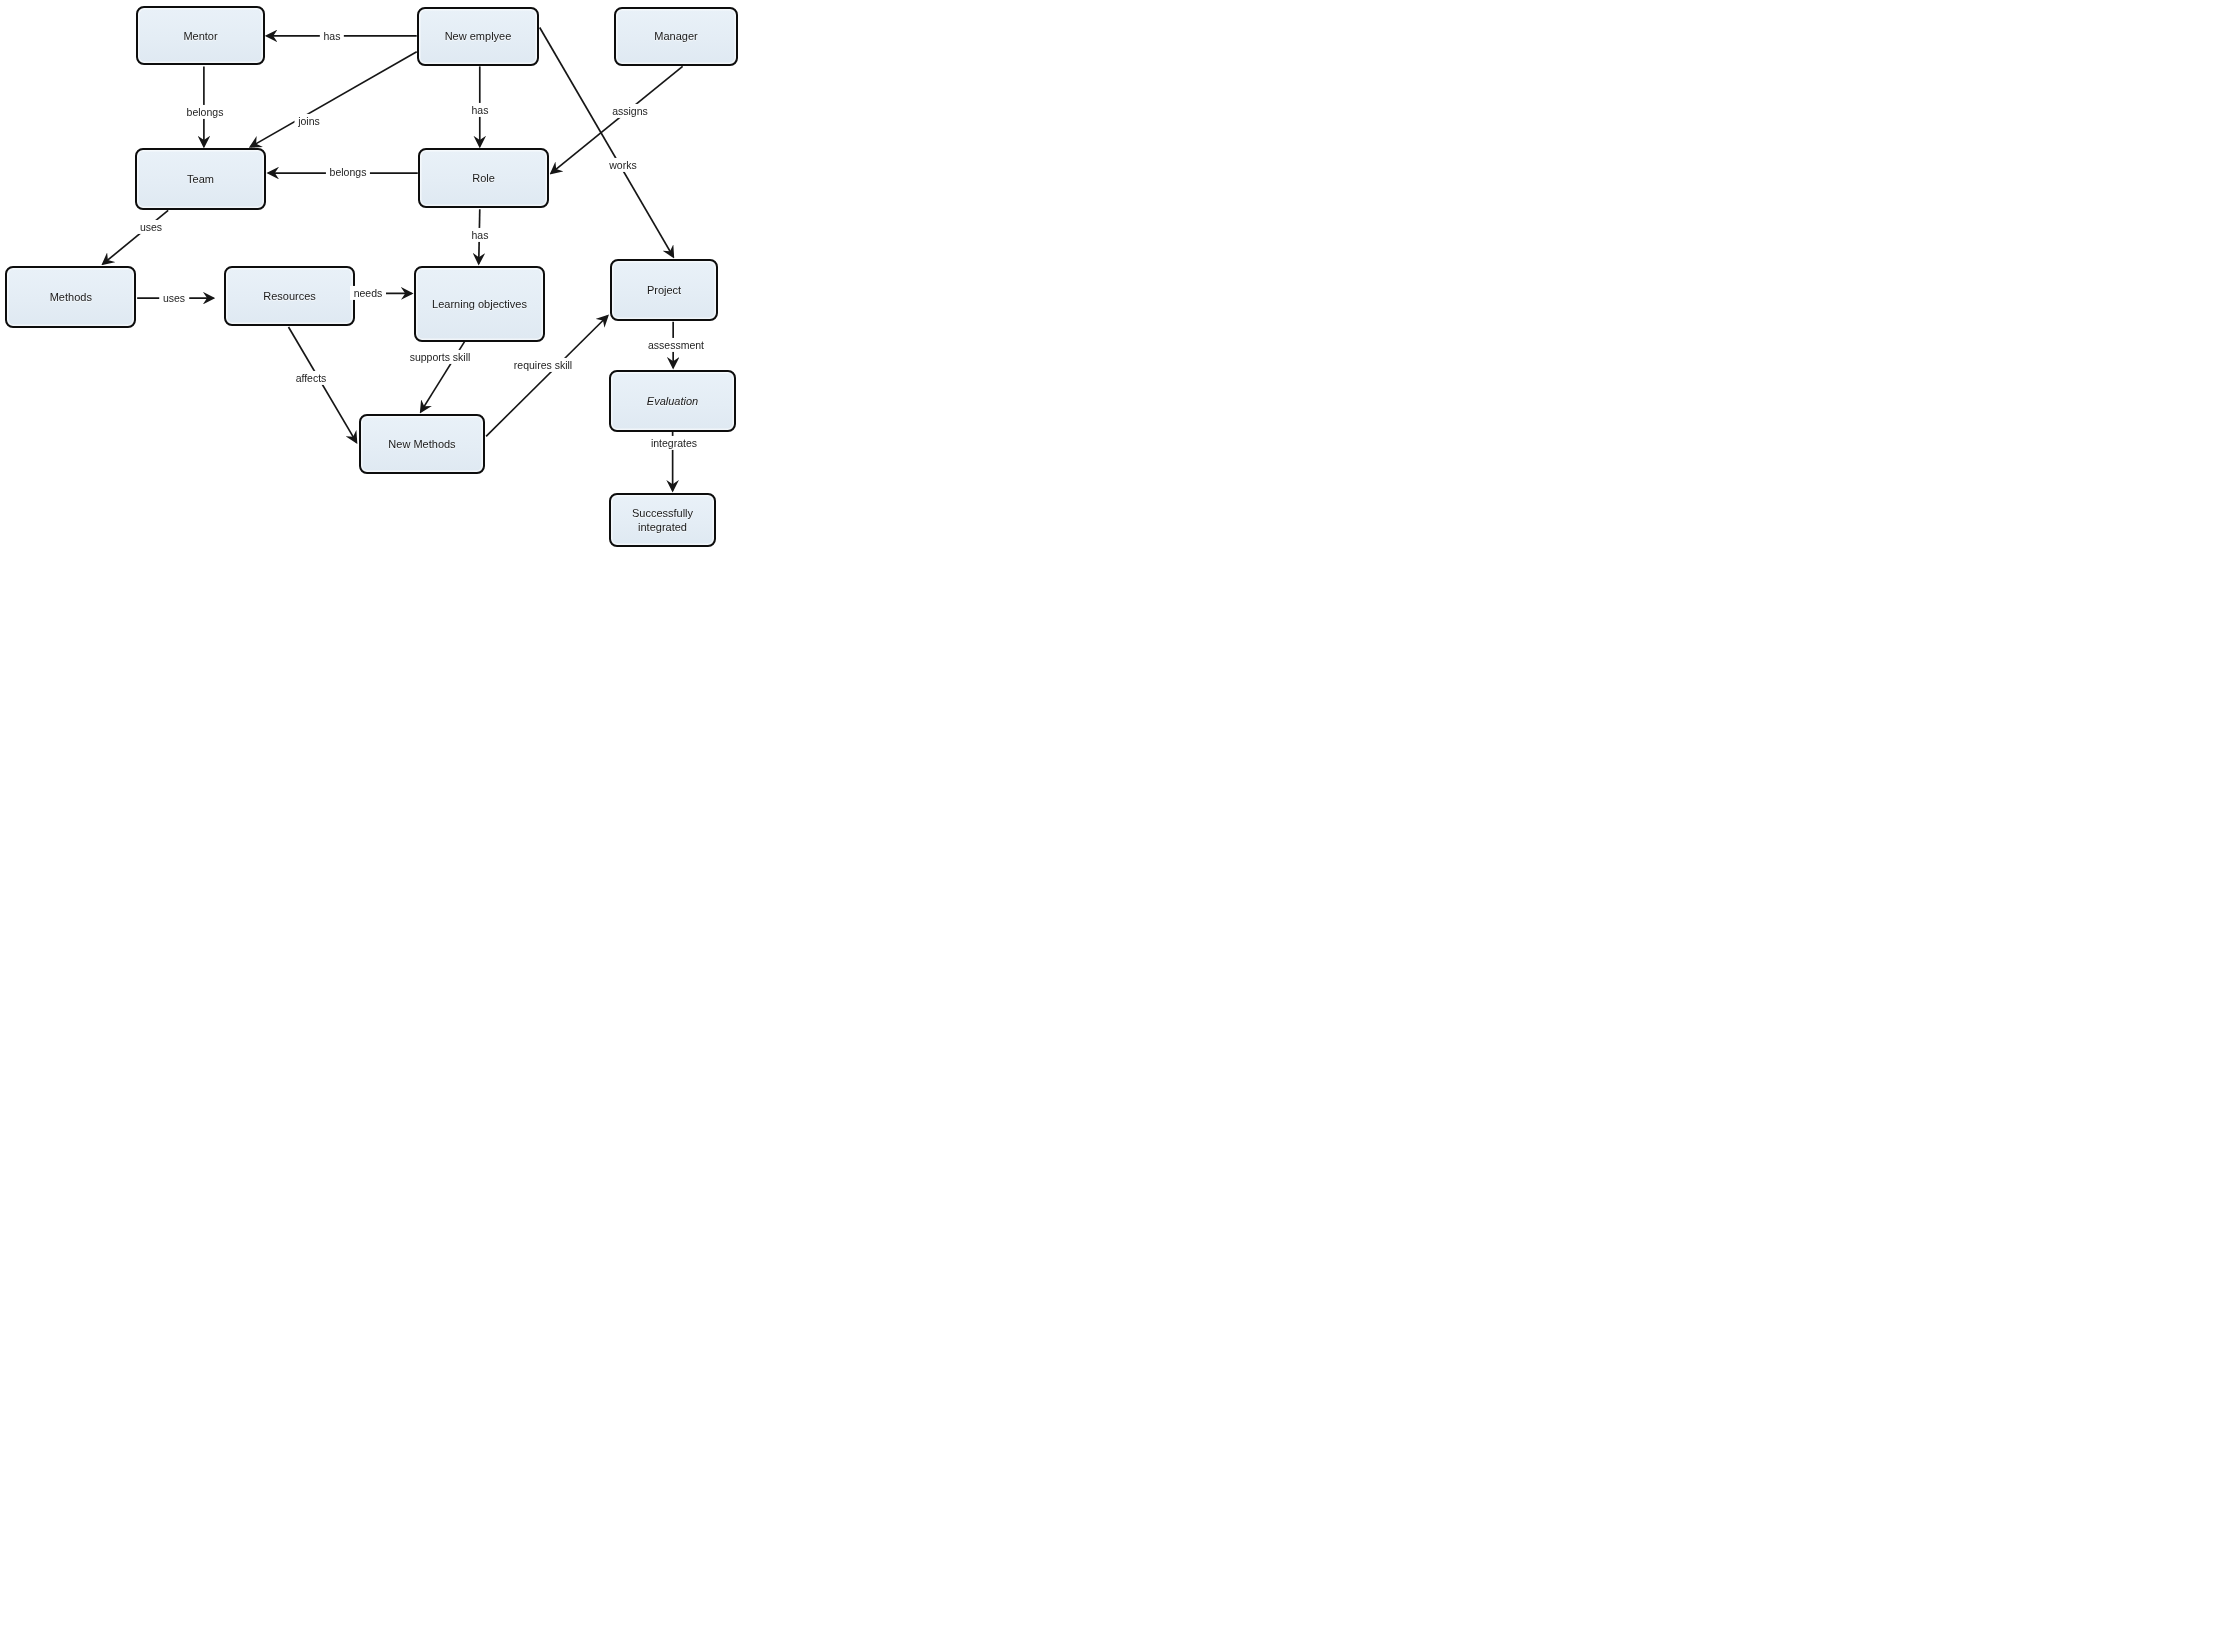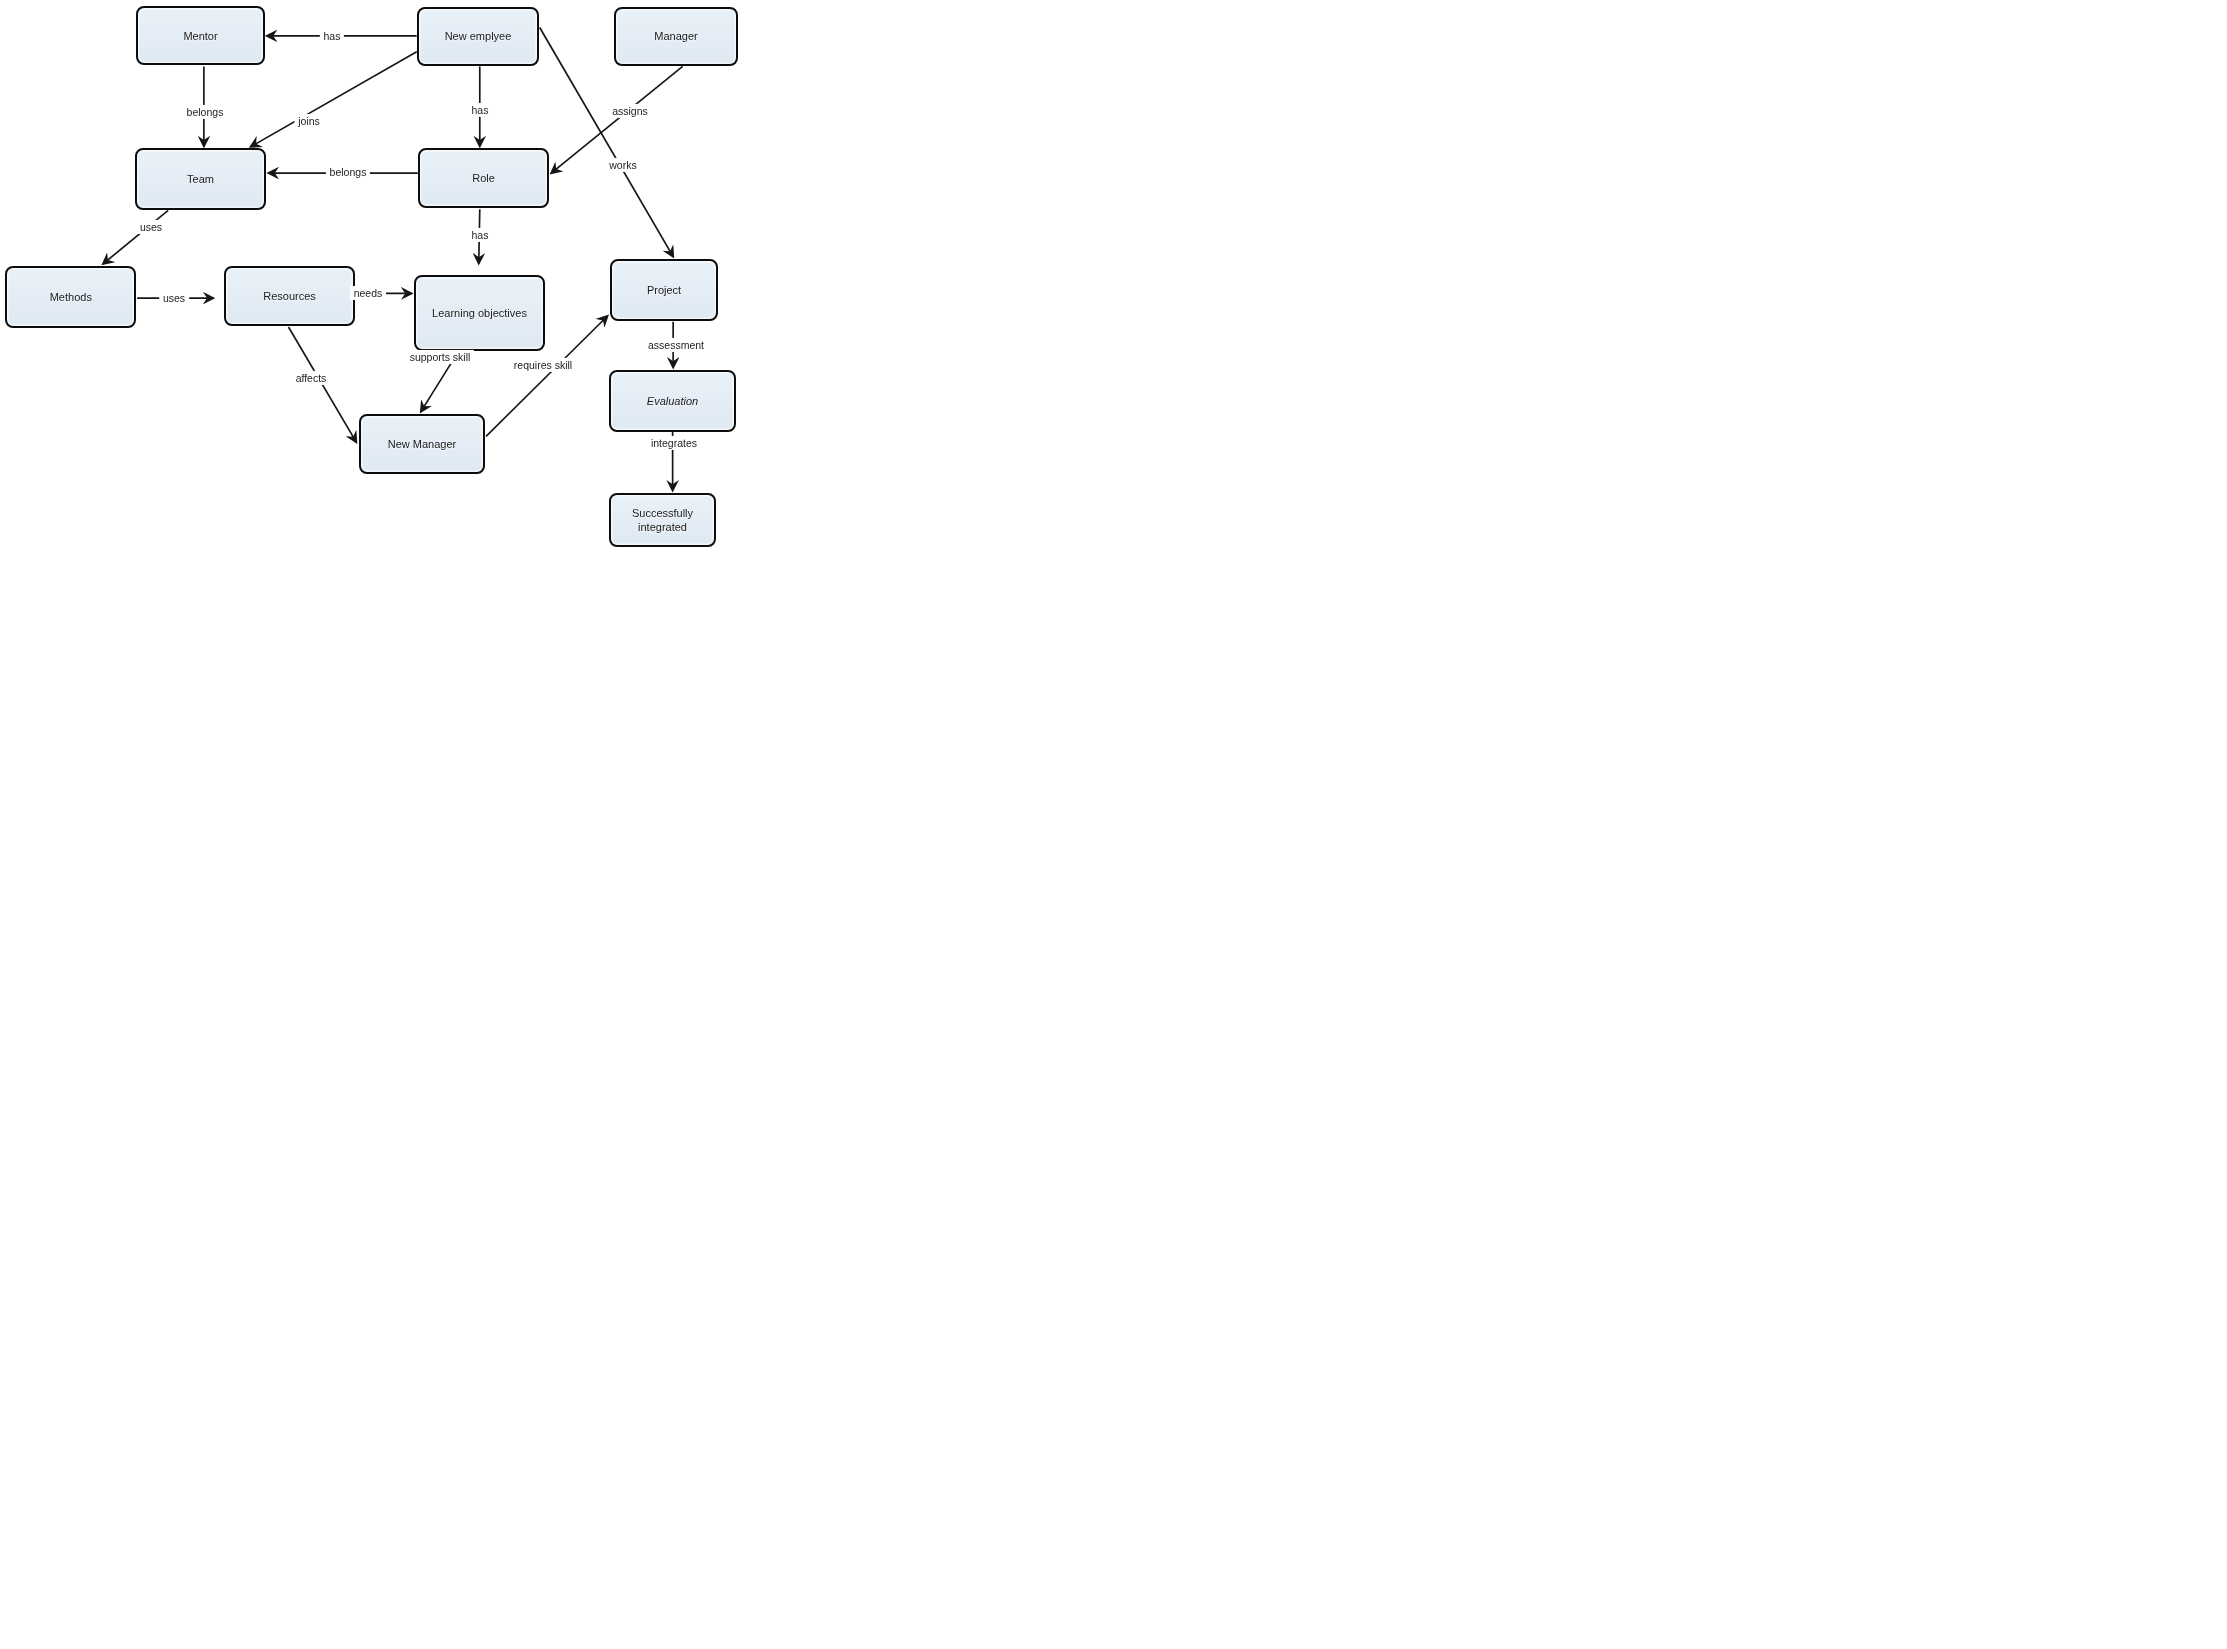--- a/index.html
+++ b/index.html
@@ -107,28 +107,28 @@
       </div>
       <div class="node" style="left: 418px; top: 148px; width: 131px; height: 60px; justify-content: center;">
         <span class="node-label">Role</span>
       </div>
       <div class="node" style="left: 5.3px; top: 266px; width: 131px; height: 62px;">
         <span class="node-label">Methods</span>
       </div>
       <div class="node" style="left: 216px; top: 266px; width: 131px; height: 60px; margin-left: 8px;">
         <span class="node-label">Resources</span>
       </div>
-      <div class="node" style="left: 414px; top: 266px; width: 131px; height: 76px; margin-top: 9px;">
+      <div class="node" style="left: 414px; top: 266px; width: 131px; height: 76px;">
         <span class="node-label">Learning objectives</span>
       </div>
       <div class="node" style="left: 610px; top: 259px; width: 108px; height: 62px;">
         <span class="node-label">Project</span>
       </div>
       <div class="node" style="left: 359px; top: 414px; width: 126px; height: 60px;">
-        <span class="node-label">New Manager</span>
+        <span class="node-label">New Methods</span>
       </div>
       <div class="node" style="left: 609px; top: 370px; width: 127px; height: 62px; font-style: italic;">
         <span class="node-label">Evaluation</span>
       </div>
       <div class="node" style="left: 609px; top: 493px; width: 107px; height: 54px;">
         <span class="node-label" style="max-width: 92px;">Successfully integrated</span>
       </div>
     </div>
   <div id="label-layer">
       <div class="edge-label" style="left: 332px; top: 36px;">has</div>

